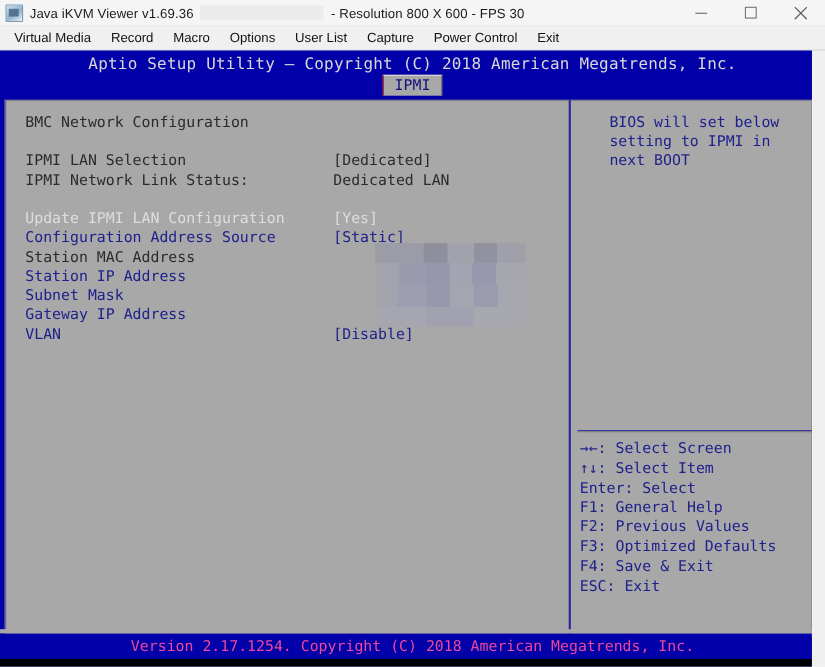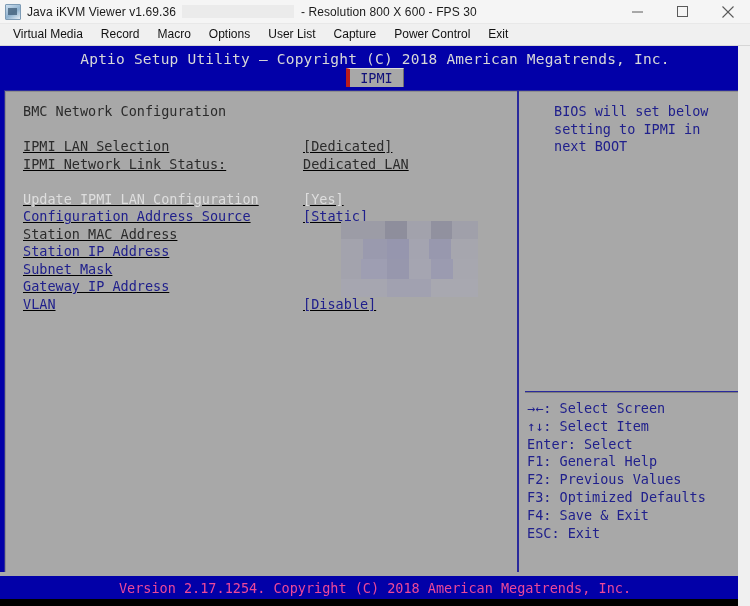--- a/index.html
+++ b/index.html
@@ -131,21 +131,21 @@
     width: 750px;
     display: flex;
     justify-content: center;
   }
   .tab {
     background: #a8a8a8;
     color: #11117a;
     font-size: 13.5px;
     padding: 2px 10px 1px 10px;
     border-top: 1px solid #dcdcdc;
-    border-left: 4px solid #b91c1c;
+    border-left: 1px solid #b91c1c;
     border-right: 1px solid #6e6e6e;
     line-height: 15px;
   }
 
   
   .bios-body {
     position: absolute;
     left: 4px;
     top: 44px;
     width: 742px;
@@ -179,21 +179,20 @@
     height: 488px;
     box-sizing: border-box;
     padding: 12px 6px 0 6px;
   }
 
   .row {
     display: flex;
     font-size: 13.5px;
     line-height: 17.5px;
     white-space: pre;
-    text-decoration: underline;
   }
   .row .lbl { width: 280px; flex: 0 0 280px; }
   .row .val { flex: 0 0 auto; }
   .spacer { height: 17.5px; }
 
   .c-dark  { color: #2b2b2b; }
   .c-blue  { color: #20208c; }
   .c-white { color: #dedede; }
 
   .hdr-title {

